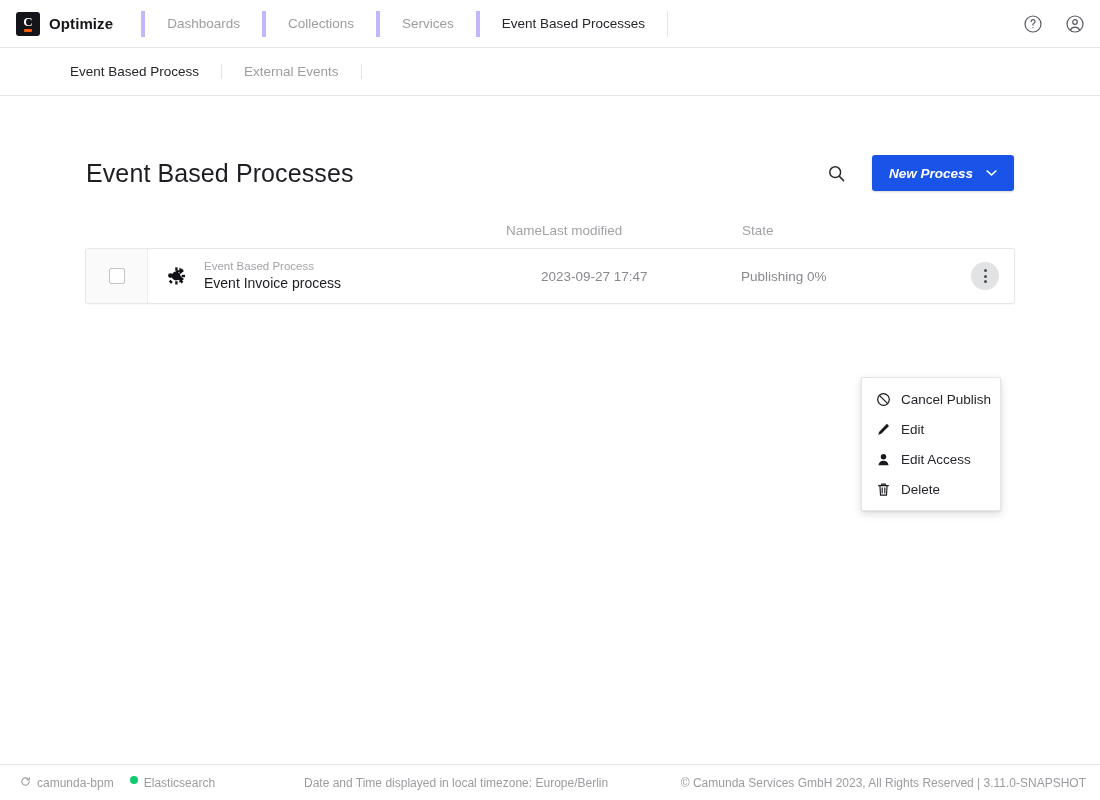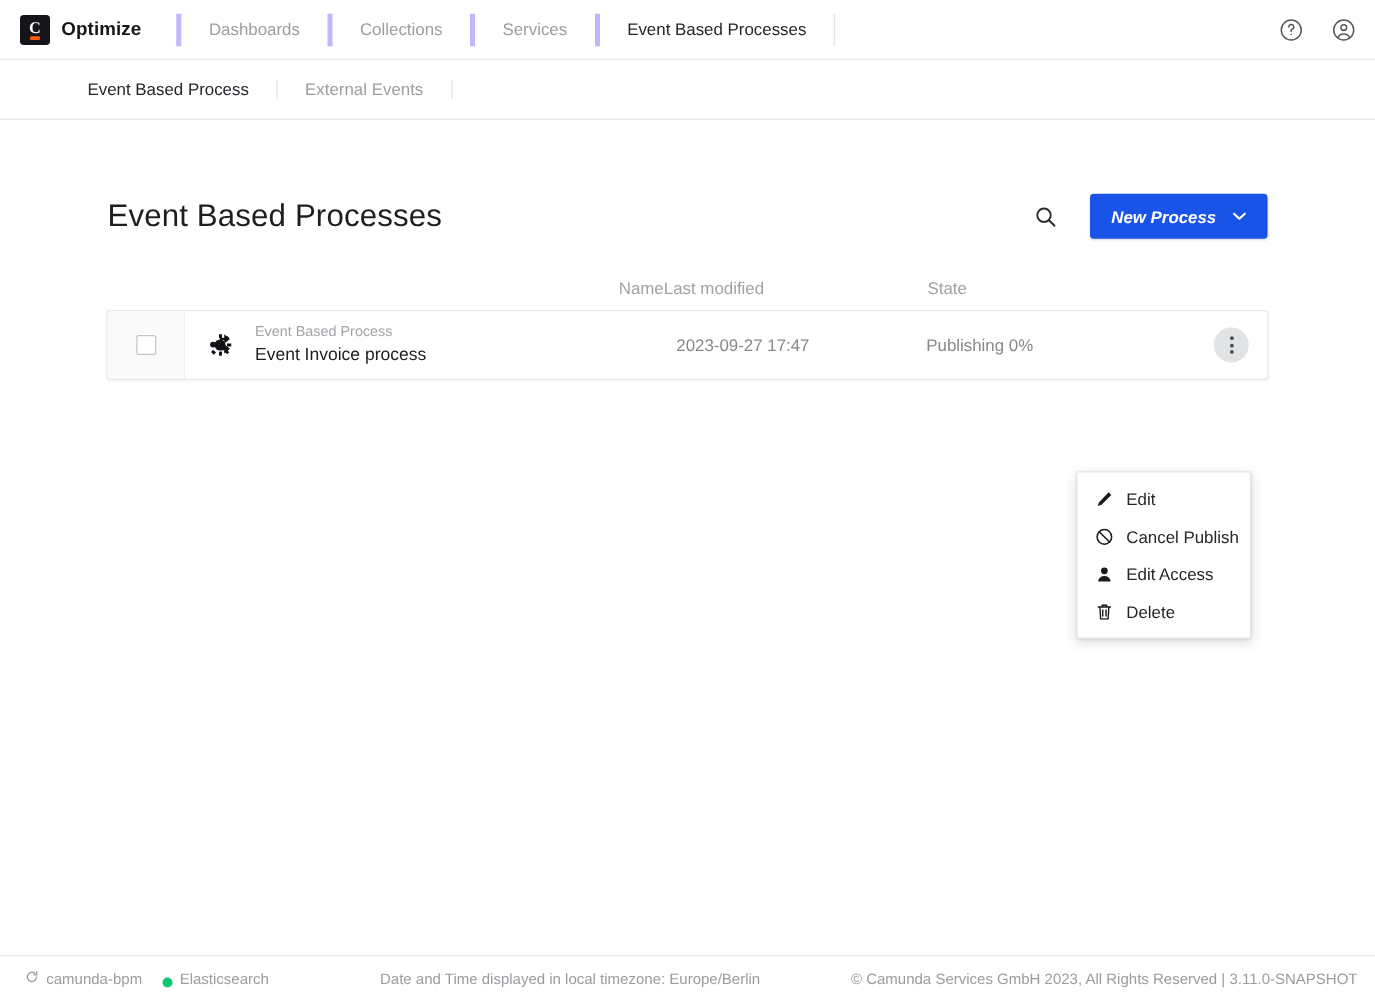--- a/index.html
+++ b/index.html
@@ -208,21 +208,21 @@
     align-items: center;
     height: 36px;
     padding: 0 0 0 0;
     margin-top: 18px;
     font-size: 13.5px;
     color: #a0a2a6;
   }
   .col-check { width: 62px; flex: 0 0 62px; }
   .col-name  { flex: 1 1 auto; padding-left: 34px; text-align: right; }
   .col-mod   { width: 200px; flex: 0 0 200px; }
-  .col-state { width: 215px; flex: 0 0 215px; margin-left: 11px; }
+  .col-state { width: 215px; flex: 0 0 215px; }
   .col-menu  { width: 58px; flex: 0 0 58px; }
 
   .row-card {
     border: 1px solid #e6e7e8;
     border-radius: 3px;
     background: #ffffff;
     height: 56px;
     display: flex;
     align-items: stretch;
     box-shadow: 0 1px 1px rgba(16,24,40,.03);
@@ -362,21 +362,21 @@
     color: #9a9ca0;
     position: relative;
     background: #ffffff;
   }
   .footer-left {
     display: flex;
     align-items: center;
     gap: 16px;
     padding-left: 20px;
   }
-  .status-chip { display: flex; align-items: flex-end; gap: 6px; }
+  .status-chip { display: flex; align-items: flex-start; gap: 6px; }
   .dot-green {
     width: 8px; height: 8px; border-radius: 50%;
     background: #10c971; display: block;
   }
   .footer-center {
     position: absolute;
     left: 304px;
   }
   .footer-right {
     position: absolute;
@@ -495,35 +495,35 @@
             <span></span>
           </button>
         </div>
       </div>
 
     </div>
 
     <div class="dropdown">
       <div class="menu-item">
         <span class="menu-icon">
-          <svg width="15" height="15" viewBox="0 0 16 16" fill="currentColor">
-            <path d="M11.6 1.9 13.9 4.2 5.6 12.5 2.3 13.7 3.5 10.4z"></path>
-          </svg>
-        </span>
-        <span>Edit</span>
-      </div>
-
-      <div class="menu-item">
-        <span class="menu-icon">
           <svg width="15" height="15" viewBox="0 0 16 16" fill="none" stroke="currentColor" stroke-width="1.3">
             <circle cx="8" cy="8" r="6.2"></circle>
             <path d="M3.6 3.6 L12.4 12.4" stroke-linecap="round"></path>
           </svg>
         </span>
         <span>Cancel Publish</span>
+      </div>
+
+      <div class="menu-item">
+        <span class="menu-icon">
+          <svg width="15" height="15" viewBox="0 0 16 16" fill="currentColor">
+            <path d="M11.6 1.9 13.9 4.2 5.6 12.5 2.3 13.7 3.5 10.4z"></path>
+          </svg>
+        </span>
+        <span>Edit</span>
       </div>
 
       <div class="menu-item">
         <span class="menu-icon">
           <svg width="15" height="15" viewBox="0 0 16 16" fill="currentColor">
             <circle cx="8" cy="5" r="2.9"></circle>
             <path d="M2.6 14c.5-3 2.6-4.6 5.4-4.6s4.9 1.6 5.4 4.6z"></path>
           </svg>
         </span>
         <span>Edit Access</span>

